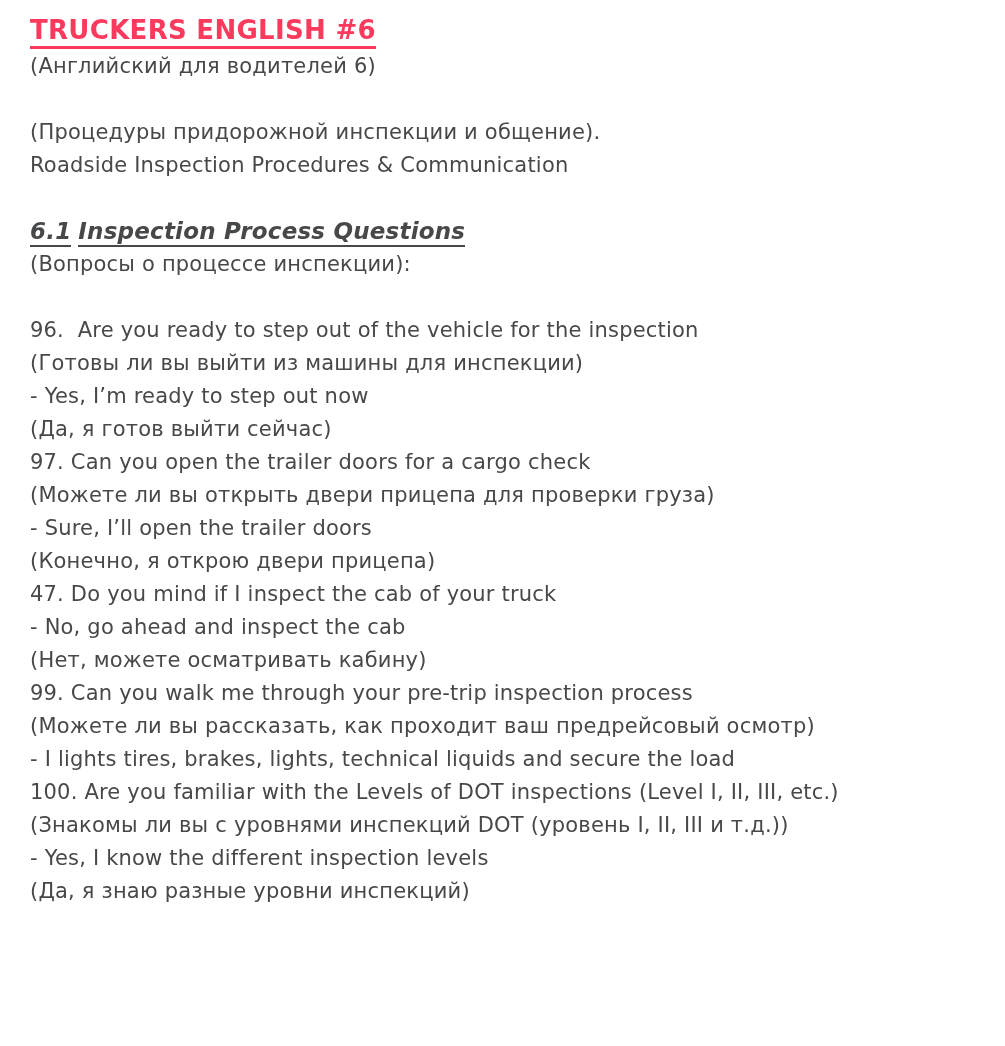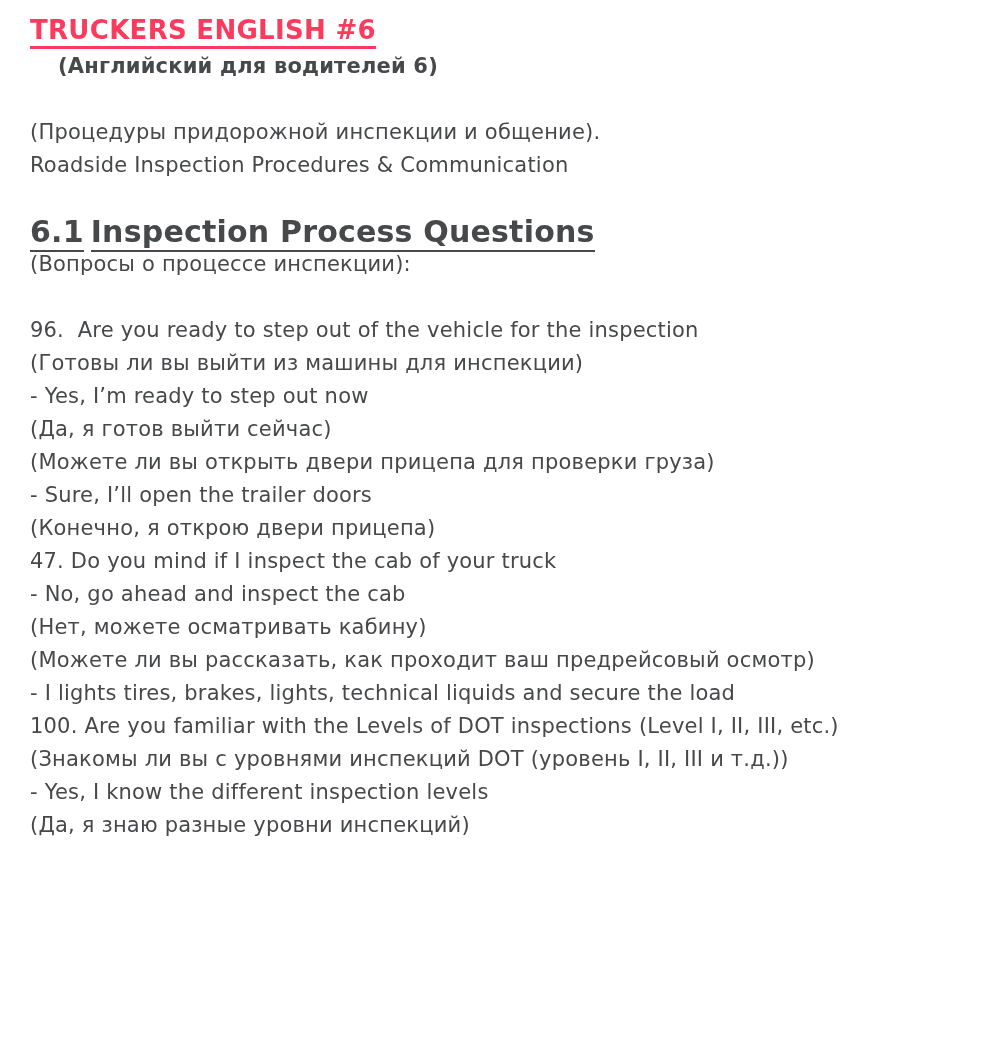--- a/index.html
+++ b/index.html
@@ -21,37 +21,38 @@
     font-family: "DejaVu Sans", "Liberation Sans", sans-serif;
     color: var(--text-color);
   }
   .line {
     font-size: 21px;
     line-height: 33px;
     font-weight: 500;
     white-space: pre-wrap;
     letter-spacing: 0.2px;
   }
-  .strong { font-weight: 700; margin-left: 28px; }
+  .strong { font-weight: 400; }
   .spacer { height: 33px; }
   h1.doc-title {
     font-size: 26px;
     line-height: 40px;
     font-weight: 700;
     color: var(--accent-color);
     letter-spacing: 0.3px;
   }
   h1.doc-title .title-underline {
     border-bottom: 3px solid var(--accent-color);
     padding-bottom: 1px;
   }
   .heading {
-    font-size: 30px;
+    font-size: 23px;
     font-weight: 700;
     letter-spacing: 0.2px;
+    font-style: italic;
   }
   .heading .hu {
     border-bottom: 2.5px solid var(--text-color);
     padding-bottom: 1px;
   }
   .heading .hgap { display: inline-block; width: 7px; }
 </style>
 </head>
 <body>
 
@@ -72,26 +73,28 @@
 
   <p class="line">(Вопросы о процессе инспекции):</p>
 
   <div class="spacer"></div>
 
   <div id="qa-list">
       <div class="line">96.  Are you ready to step out of the vehicle for the inspection</div>
       <div class="line">(Готовы ли вы выйти из машины для инспекции)</div>
       <div class="line">- Yes, I’m ready to step out now</div>
       <div class="line">(Да, я готов выйти сейчас)</div>
+      <div class="line">97. Can you open the trailer doors for a cargo check</div>
       <div class="line">(Можете ли вы открыть двери прицепа для проверки груза)</div>
       <div class="line">- Sure, I’ll open the trailer doors</div>
       <div class="line">(Конечно, я открою двери прицепа)</div>
       <div class="line">47. Do you mind if I inspect the cab of your truck</div>
       <div class="line">- No, go ahead and inspect the cab</div>
       <div class="line">(Нет, можете осматривать кабину)</div>
+      <div class="line">99. Can you walk me through your pre-trip inspection process</div>
       <div class="line">(Можете ли вы рассказать, как проходит ваш предрейсовый осмотр)</div>
       <div class="line">- I lights tires, brakes, lights, technical liquids and secure the load</div>
       <div class="line">100. Are you familiar with the Levels of DOT inspections (Level I, II, III, etc.)</div>
       <div class="line">(Знакомы ли вы с уровнями инспекций DOT (уровень I, II, III и т.д.))</div>
       <div class="line">- Yes, I know the different inspection levels</div>
       <div class="line">(Да, я знаю разные уровни инспекций)</div>
     </div>
 
 </div>
 

